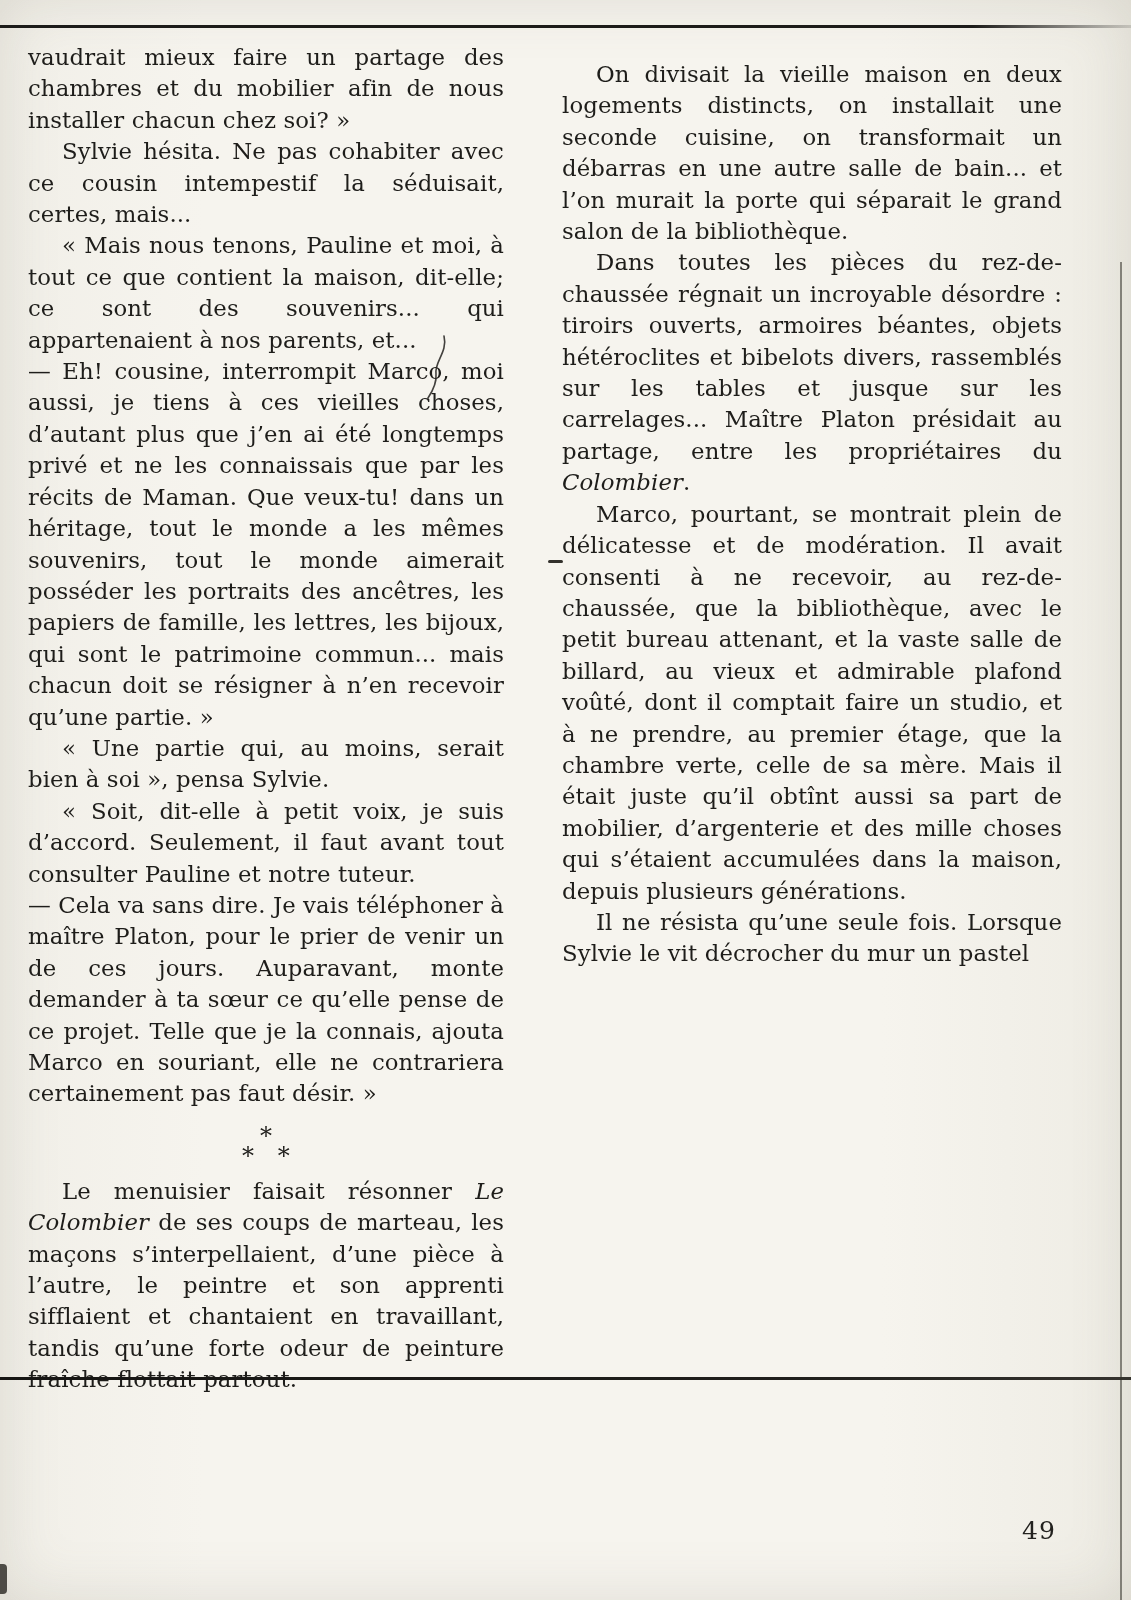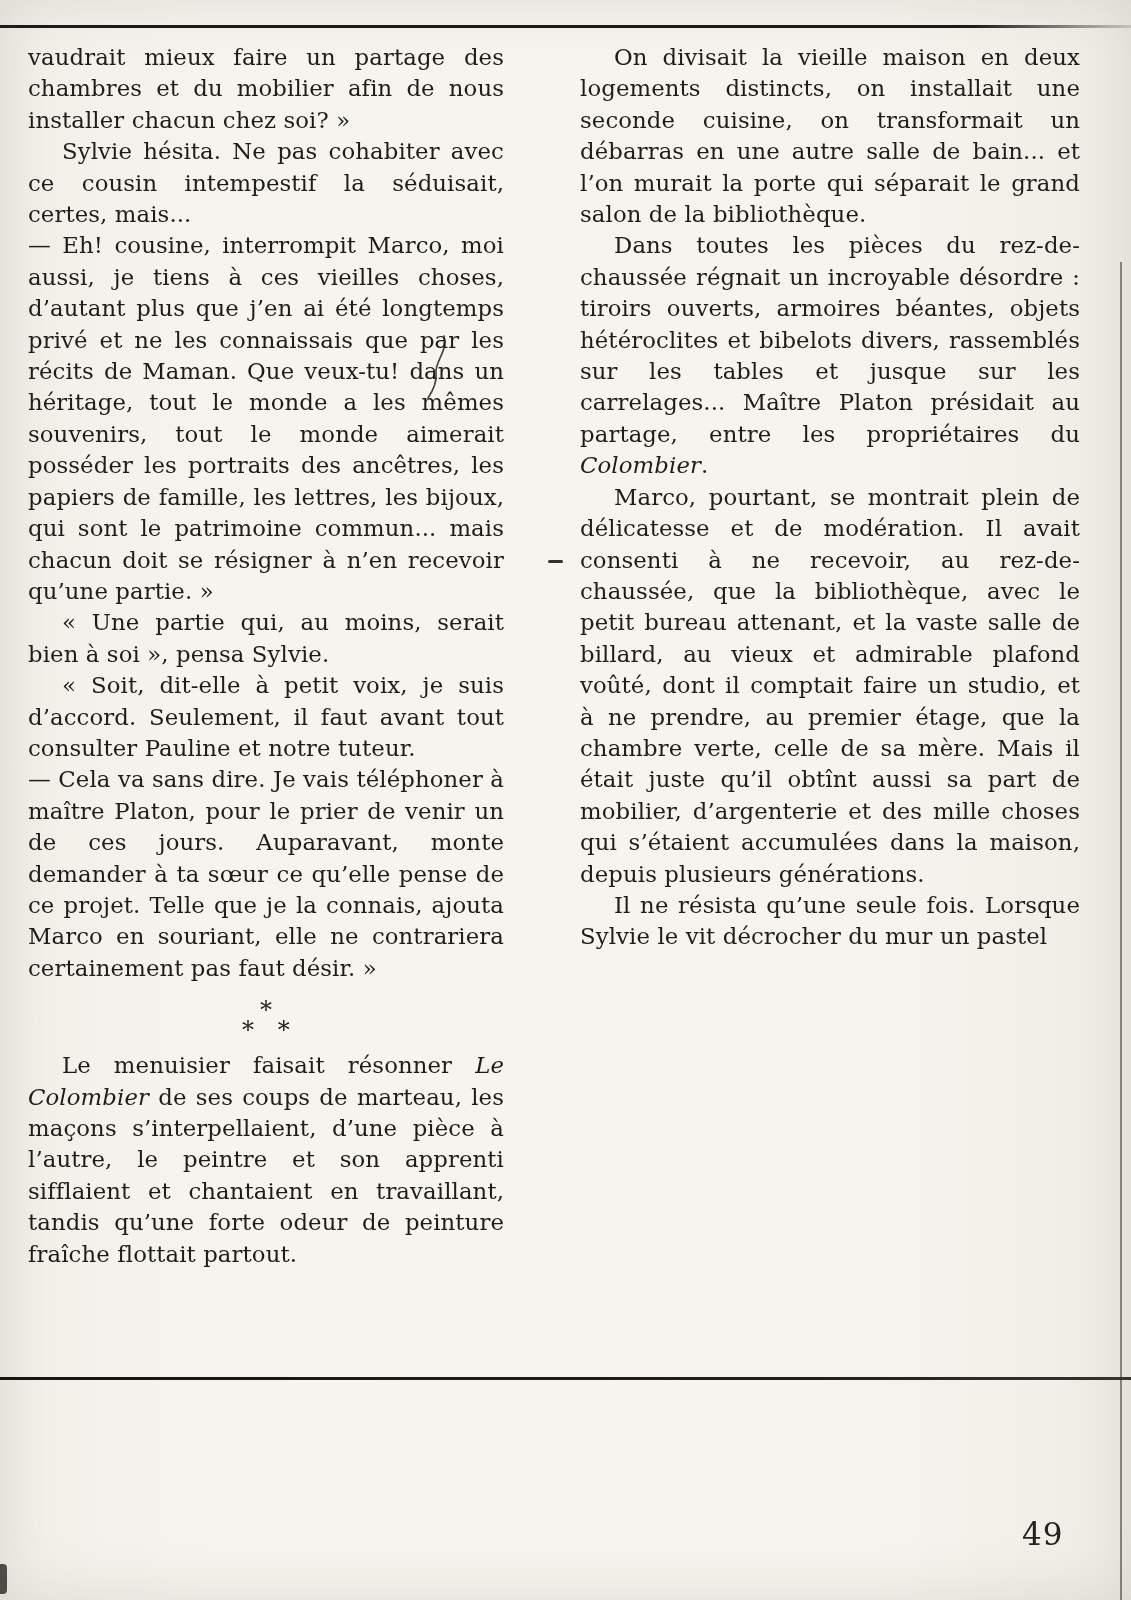--- a/index.html
+++ b/index.html
@@ -44,35 +44,35 @@
   }
   .column {
     position: absolute;
     top: 42px;
     text-align: justify;
     font-size: 22.8px;
     line-height: 31.4px;
     letter-spacing: 0.1px;
   }
   .column-left  { left: 28px;  width: 476px; }
-  .column-right { left: 580px; width: 500px; }
+  .column-right { left: 562px; width: 500px; margin-top: 17px; }
   p.para { margin: 0; }
   p.indent { text-indent: 34px; }
   .italic { font-style: italic; }
   .asterism {
     text-align: center;
     font-size: 24px;
     line-height: 20px;
     padding: 16px 0 10px 0;
   }
   .asterism .row2 { word-spacing: 16px; }
   .page-number {
     position: absolute;
     left: 1022px; top: 1516px;
-    font-size: 31px;
+    font-size: 25px;
     letter-spacing: 1px;
     color: #23221f;
   }
   .pen-mark {
     position: absolute;
     left: 424px; top: 334px;
     width: 26px; height: 66px;
     pointer-events: none;
   }
   .margin-mark {
@@ -85,20 +85,21 @@
 </style>
 </head>
 <body>
 
 <div class="page">
   <div class="top-rule"></div>
 
   <div class="column column-left">
       <p class="para"><span>vaudrait mieux faire un partage des chambres et du mobilier afin de nous installer chacun chez soi? »</span></p>
       <p class="para indent"><span>Sylvie hésita. Ne pas cohabiter avec ce cousin intempestif la séduisait, certes, mais...</span></p>
+      <p class="para indent"><span>« Mais nous tenons, Pauline et moi, à tout ce que contient la maison, dit-elle; ce sont des souvenirs... qui appartenaient à nos parents, et...</span></p>
       <p class="para"><span>— Eh! cousine, interrompit Marco, moi aussi, je tiens à ces vieilles choses, d’autant plus que j’en ai été longtemps privé et ne les connaissais que par les récits de Maman. Que veux-tu! dans un héritage, tout le monde a les mêmes souvenirs, tout le monde aimerait posséder les portraits des ancêtres, les papiers de famille, les lettres, les bijoux, qui sont le patrimoine commun... mais chacun doit se résigner à n’en recevoir qu’une partie. »</span></p>
       <p class="para indent"><span>« Une partie qui, au moins, serait bien à soi », pensa Sylvie.</span></p>
       <p class="para indent"><span>« Soit, dit-elle à petit voix, je suis d’accord. Seulement, il faut avant tout consulter Pauline et notre tuteur.</span></p>
       <p class="para"><span>— Cela va sans dire. Je vais téléphoner à maître Platon, pour le prier de venir un de ces jours. Auparavant, monte demander à ta sœur ce qu’elle pense de ce projet. Telle que je la connais, ajouta Marco en souriant, elle ne contrariera certainement pas faut désir. »</span></p>
       <div class="asterism">
         <div>*</div>
         <div class="row2">* *</div>
       </div>
       <p class="para indent"><span>Le menuisier faisait résonner </span><span class="italic">Le Colombier</span><span> de ses coups de marteau, les maçons s’interpellaient, d’une pièce à l’autre, le peintre et son apprenti sifflaient et chantaient en travaillant, tandis qu’une forte odeur de peinture fraîche flottait partout.</span></p>
     </div>

